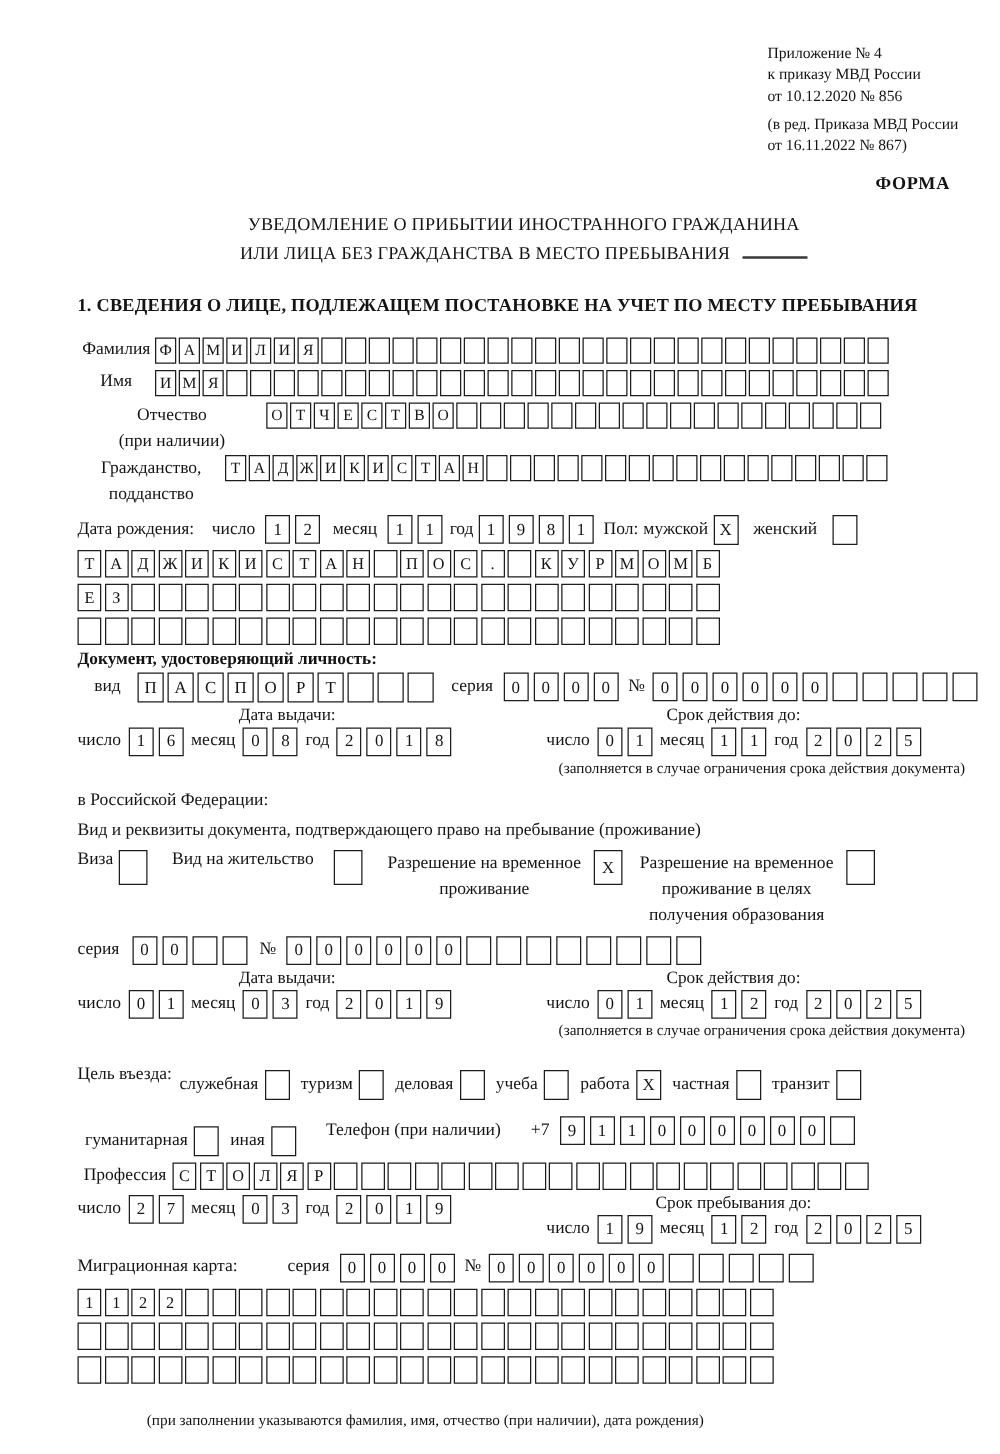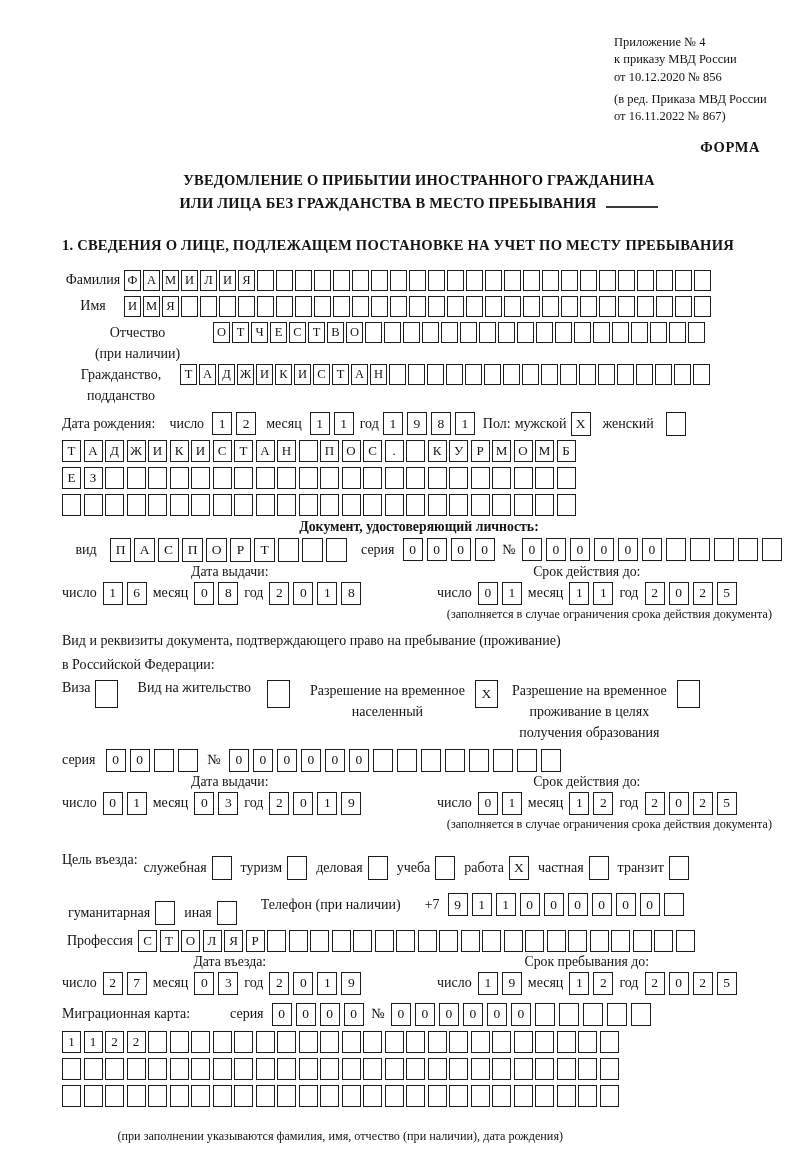--- a/index.html
+++ b/index.html
@@ -8,21 +8,21 @@
     width:800px; height:1163px;
     color:#141414;
     font-family:"Liberation Serif","DejaVu Serif",serif;
     font-size:14px;
   }
   .page { width:800px; height:1163px; padding:34px 24px 0 62px; overflow:hidden; position:relative; }
 
   .annex { margin-left:552px; font-size:12.5px; line-height:1.38; }
   .annex-gap { height:5px; }
   .forma { text-align:right; padding-right:16px; font-weight:bold; font-size:14.5px; margin-top:14px; letter-spacing:.6px; }
-  .title { text-align:center; font-weight:bold; font-size:14.5px; margin-top:13px; line-height:1.6; letter-spacing:.2px; }
+  .title { text-align:center; font-weight:normal; font-size:14.5px; margin-top:13px; line-height:1.6; letter-spacing:.2px; }
   .blank-line { display:inline-block; width:52px; border-bottom:2px solid #3a3a3a; height:.85em; margin-left:10px; }
   .sec-heading { font-weight:bold; font-size:14.6px; margin-top:21px; letter-spacing:.2px; white-space:nowrap; }
 
   .row { display:flex; align-items:flex-start; }
   .ai-c { align-items:center; }
   .stack { display:flex; flex-direction:column; }
   .lbl { flex-shrink:0;text-align:center; }
   .w62 { width:62px; } .w118 { width:118px; } .w146 { width:146px; } .w151 { width:151px; } .w106 { width:106px; }
   .lh15 { line-height:1.5; }
   .ml4{margin-left:4px} .ml6{margin-left:6px} .ml8{margin-left:8px} .ml10{margin-left:10px}
@@ -39,21 +39,21 @@
   .c-md { gap:2.5px; } .c-md .cell { width:19px; height:22px; font-size:13px; }
   .c-dt { gap:4px; }  .c-dt .cell { width:20px; height:23px; font-size:13.5px; }
   .c-vid { gap:3px; } .c-vid .cell { width:21px; height:24px; font-size:13.5px; }
 
   .checkbox {
     display:inline-flex; align-items:center; justify-content:center;
     border:1.6px solid #1c1c1c; width:20px; height:24px; font-size:13.5px; flex-shrink:0;
   }
   .cb-lg { width:23px; height:28px; }
 
-  .doc-heading { text-align:center; font-weight:bold; font-size:13.8px; margin-top:3px; }
+  .doc-heading { font-weight:bold; font-size:13.8px; margin-top:3px; }
 
   .dates { display:flex; margin-top:2px; }
   .dcol-l { width:47%; } .dcol-r { width:53%; }
   .dtitle { text-align:center; font-size:13.8px; }
   .drow { display:flex; align-items:center; gap:6px; margin-top:2px; }
   .note-r { text-align:right; font-size:12.2px; margin-top:2px; padding-right:4px; }
   .note-c { font-size:12.2px; text-align:center; }
 
   .intro { margin-top:7px; line-height:1.75; }
   .cb-row { display:flex; align-items:flex-start; margin-top:2px; }
@@ -421,32 +421,32 @@
             <span class="cell">0</span>
             <span class="cell">2</span>
             <span class="cell">5</span>
           </span>
       </div>
     </div>
   </div>
   <div class="note-r">(заполняется в случае ограничения срока действия документа)</div>
 
   <div class="intro">
+    <div>в Российской Федерации:</div>
     <div>Вид и реквизиты документа, подтверждающего право на пребывание (проживание)</div>
-    <div>в Российской Федерации:</div>
   </div>
 
   <div class="cb-row">
     <span>Виза</span>
     <span class="checkbox cb-lg ml4"></span>
     <span class="ml20">Вид на жительство</span>
     <span class="checkbox cb-lg ml16"></span>
     <span class="cb-multi ml20">
       <div>Разрешение на временное</div>
-      <div>населенный</div>
+      <div>проживание</div>
     </span>
     <span class="checkbox cb-lg ml10">X</span>
     <span class="cb-multi ml14">
       <div>Разрешение на временное</div>
       <div>проживание в целях</div>
       <div>получения образования</div>
     </span>
     <span class="checkbox cb-lg ml10"></span>
   </div>
 
@@ -612,21 +612,20 @@
         <span class="cell"></span>
         <span class="cell"></span>
         <span class="cell"></span>
         <span class="cell"></span>
         <span class="cell"></span>
       </span>
   </div>
 
   <div class="dates mt4">
     <div class="dcol-l">
-      <div class="dtitle">Дата въезда:</div>
       <div class="drow">
         <span>число</span>
         <span class="cells c-dt">
             <span class="cell">2</span>
             <span class="cell">7</span>
           </span>
         <span>месяц</span>
         <span class="cells c-dt">
             <span class="cell">0</span>
             <span class="cell">3</span>

